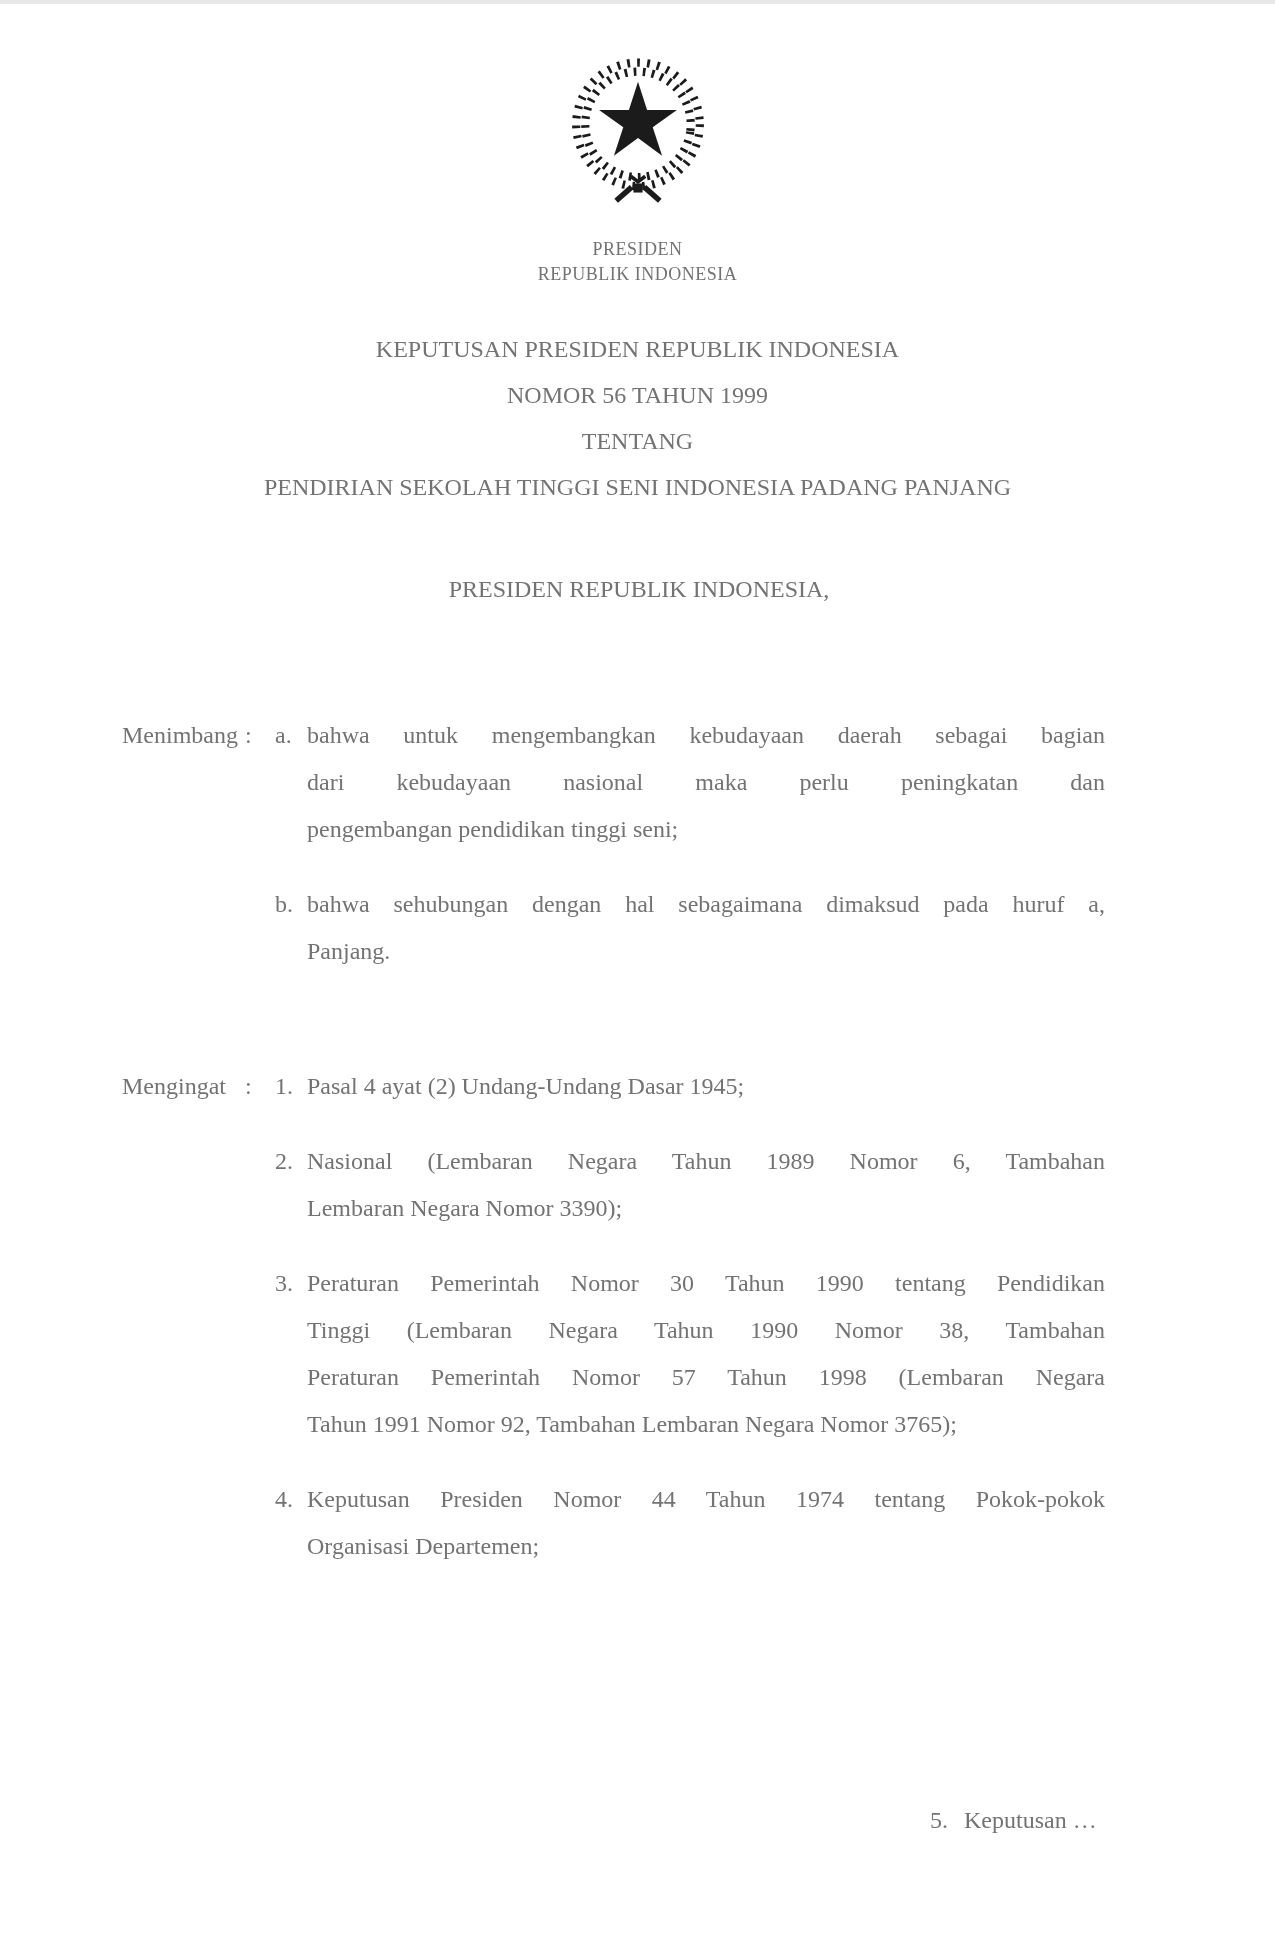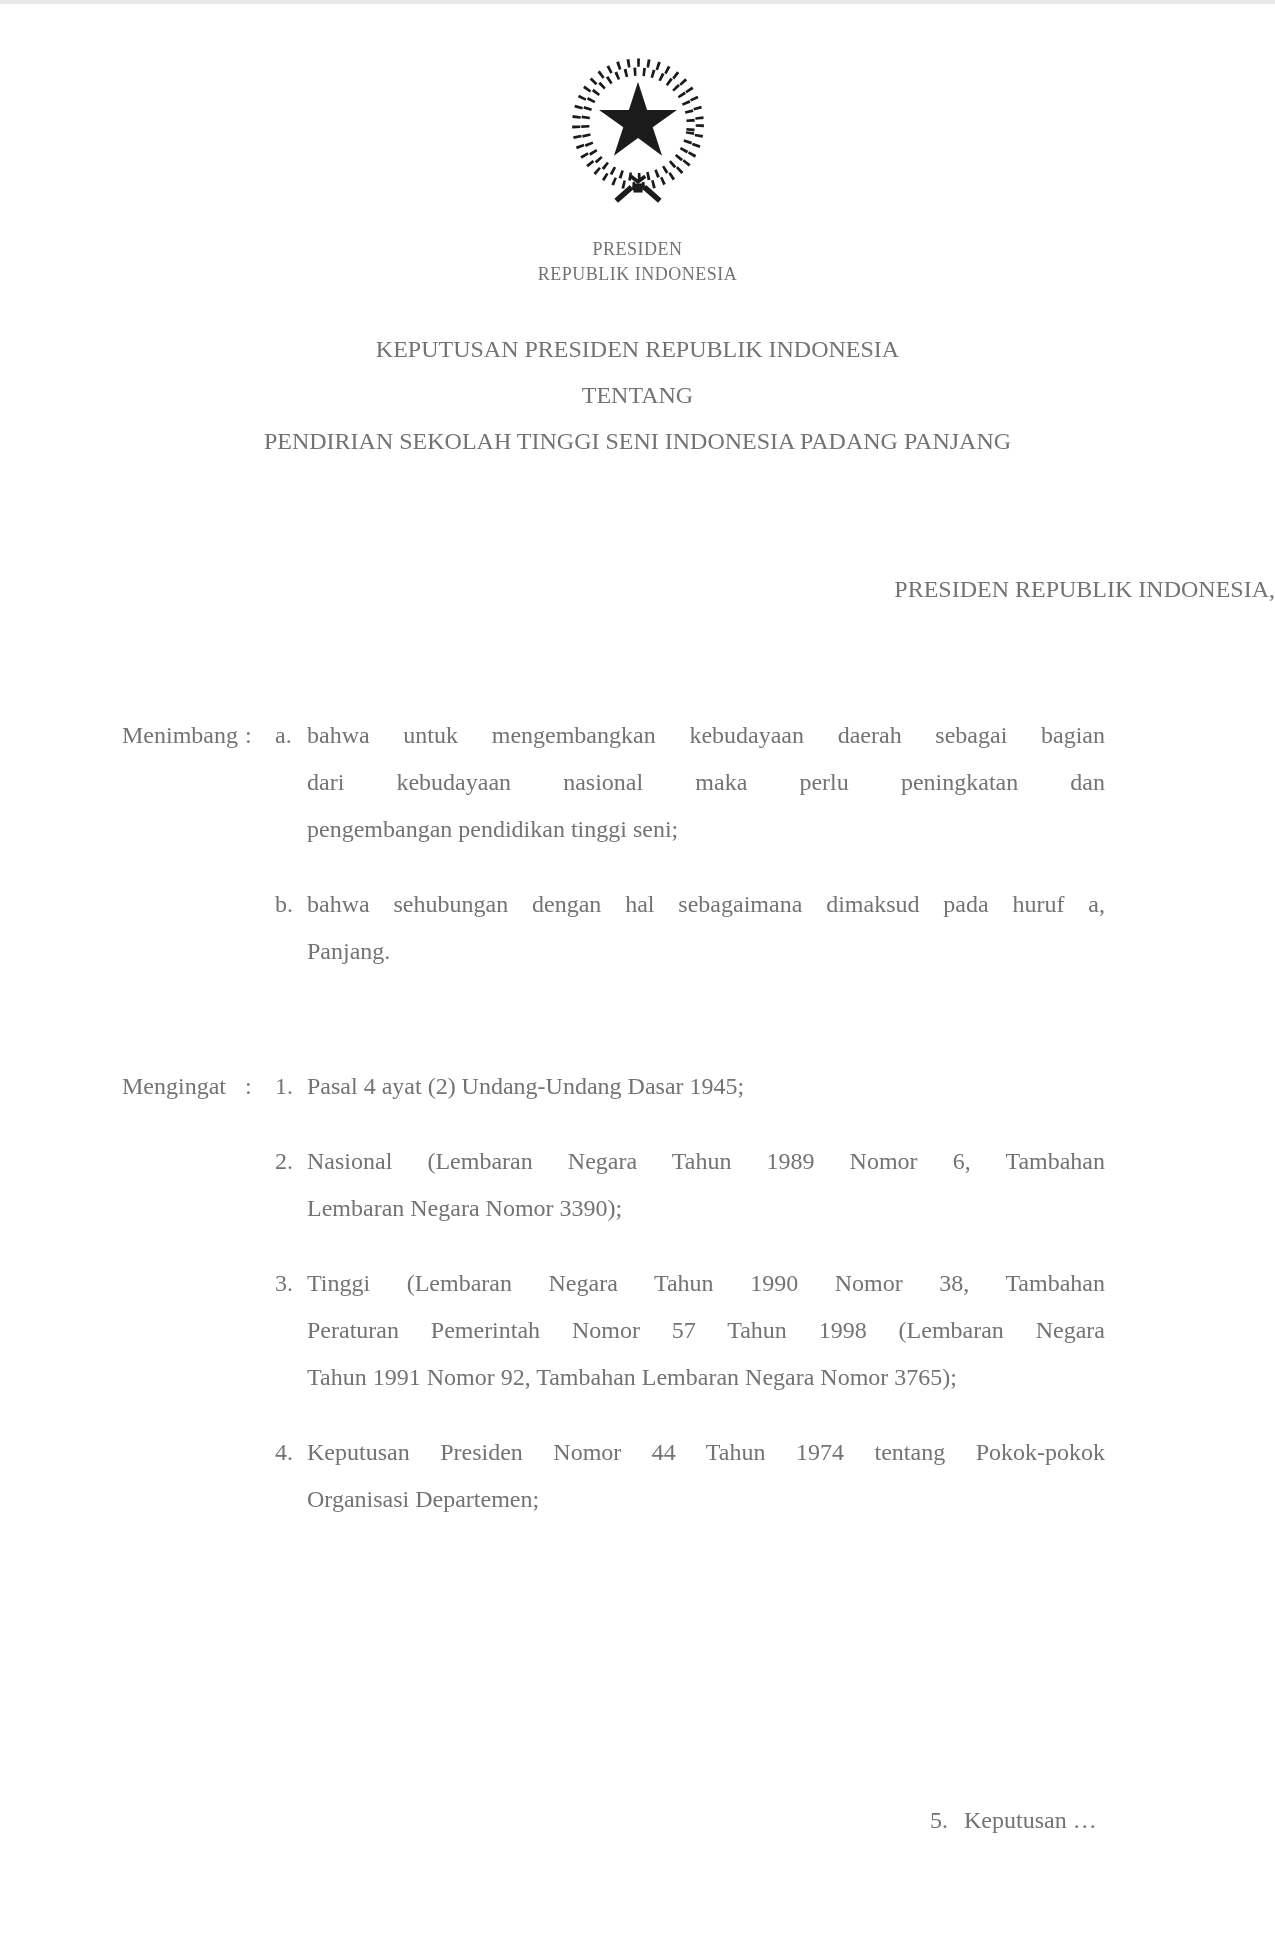--- a/index.html
+++ b/index.html
@@ -42,21 +42,21 @@
     right: 0;
     text-align: center;
     font-size: 24px;
     line-height: 46px;
   }
   .opening {
     position: absolute;
     top: 562px;
     left: 3px;
     right: 0;
-    text-align: right;
+    text-align: center;
     font-size: 24px;
     line-height: 46px;
   }
   .body-block {
     position: absolute;
     top: 708px;
     left: 122px;
     width: 983px;
     font-size: 24px;
     line-height: 47px;
@@ -116,20 +116,21 @@
     </svg>
   </div>
 
   <div class="letterhead">
     <div>PRESIDEN</div>
     <div>REPUBLIK INDONESIA</div>
   </div>
 
   <div class="title-block">
     <div>KEPUTUSAN PRESIDEN REPUBLIK INDONESIA</div>
+    <div>NOMOR 56 TAHUN 1999</div>
     <div>TENTANG</div>
     <div>PENDIRIAN SEKOLAH TINGGI SENI INDONESIA PADANG PANJANG</div>
   </div>
 
   <div class="opening">PRESIDEN REPUBLIK INDONESIA,</div>
 
   <div class="body-block">
 
     <div class="sec-row">
       <div class="col-label">Menimbang</div>
@@ -172,20 +173,21 @@
           <div class="col-marker">2.</div>
           <div class="col-text">
             <div class="jline">Nasional (Lembaran Negara Tahun 1989 Nomor 6, Tambahan</div>
             <div class="lline">Lembaran Negara Nomor 3390);</div>
           </div>
         </div>
 
         <div class="item">
           <div class="col-marker">3.</div>
           <div class="col-text">
+            <div class="jline">Peraturan Pemerintah Nomor 30 Tahun 1990 tentang Pendidikan</div>
             <div class="jline">Tinggi (Lembaran Negara Tahun 1990 Nomor 38, Tambahan</div>
             <div class="jline">Peraturan Pemerintah Nomor 57 Tahun 1998 (Lembaran Negara</div>
             <div class="lline">Tahun 1991 Nomor 92, Tambahan Lembaran Negara Nomor 3765);</div>
           </div>
         </div>
 
         <div class="item">
           <div class="col-marker">4.</div>
           <div class="col-text">
             <div class="jline">Keputusan Presiden Nomor 44 Tahun 1974 tentang Pokok-pokok</div>

